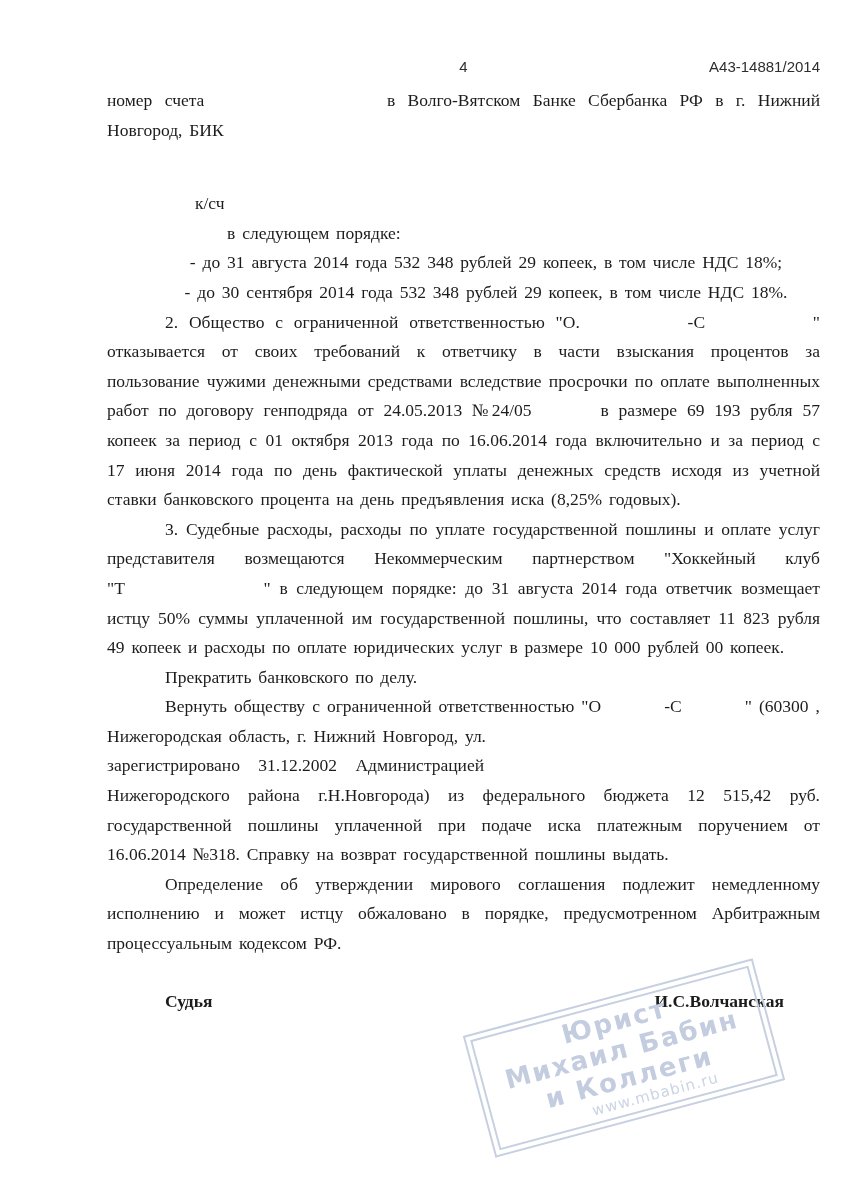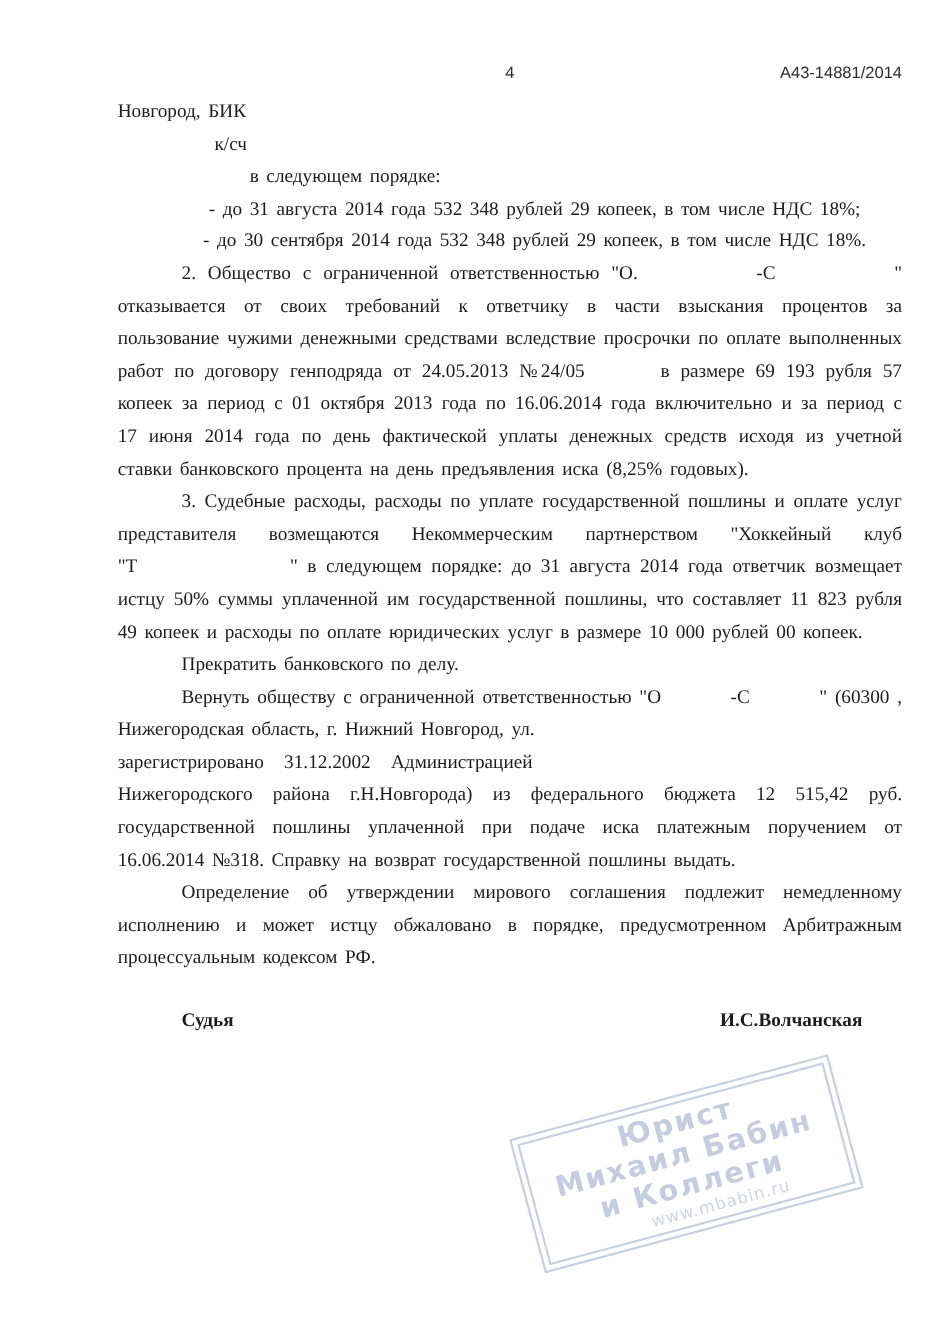--- a/index.html
+++ b/index.html
@@ -22,21 +22,21 @@
 
   
   .docbody {
     position:absolute; top:86px; left:107px; width:713px;
     font-size:17.5px; line-height:29.6px;
     text-align:justify; word-spacing:2.5px;
   }
   .docbody p { margin:0; text-indent:58px; }
   .flexline { display:flex; justify-content:space-between; word-spacing:8px; white-space:nowrap; }
   .flexline2 { display:flex; white-space:nowrap;flex-direction:column; }
-  .flexline2 .mid { margin-left:88px; }
+  .flexline2 .mid { margin-left:88px;margin-top:44px; }
   .flexline2 .tail { margin-left:120px; }
   .bullet { text-indent:45px !important; text-align:center; }
   .rightline { text-align:left; text-indent:0 !important; word-spacing:14px; }
   .noindent { text-indent:0 !important; }
 
   
   .sig {
     display:flex; justify-content:space-between;
     margin-top:28px; padding-left:58px; padding-right:36px;
     font-weight:bold;
@@ -68,20 +68,24 @@
 
 <div class="page">
 
   <div class="header">
     <span class="pagenum">4</span>
     <span class="casenum">А43-14881/2014</span>
   </div>
 
   <div class="docbody">
 
+    <div class="flexline">
+      <span>номер счета</span>
+      <span>в Волго-Вятском Банке Сбербанка РФ в г. Нижний</span>
+    </div>
 
     <div class="flexline2">
       <span>Новгород, БИК</span>
       <span class="mid">к/сч</span>
       <span class="tail">в следующем порядке:</span>
     </div>
 
     <p class="bullet">- до 31 августа 2014 года 532&nbsp;348 рублей 29 копеек, в том числе НДС 18%;</p>
     <p class="bullet">- до 30 сентября 2014 года 532&nbsp;348 рублей 29 копеек, в том числе НДС 18%.</p>
 

